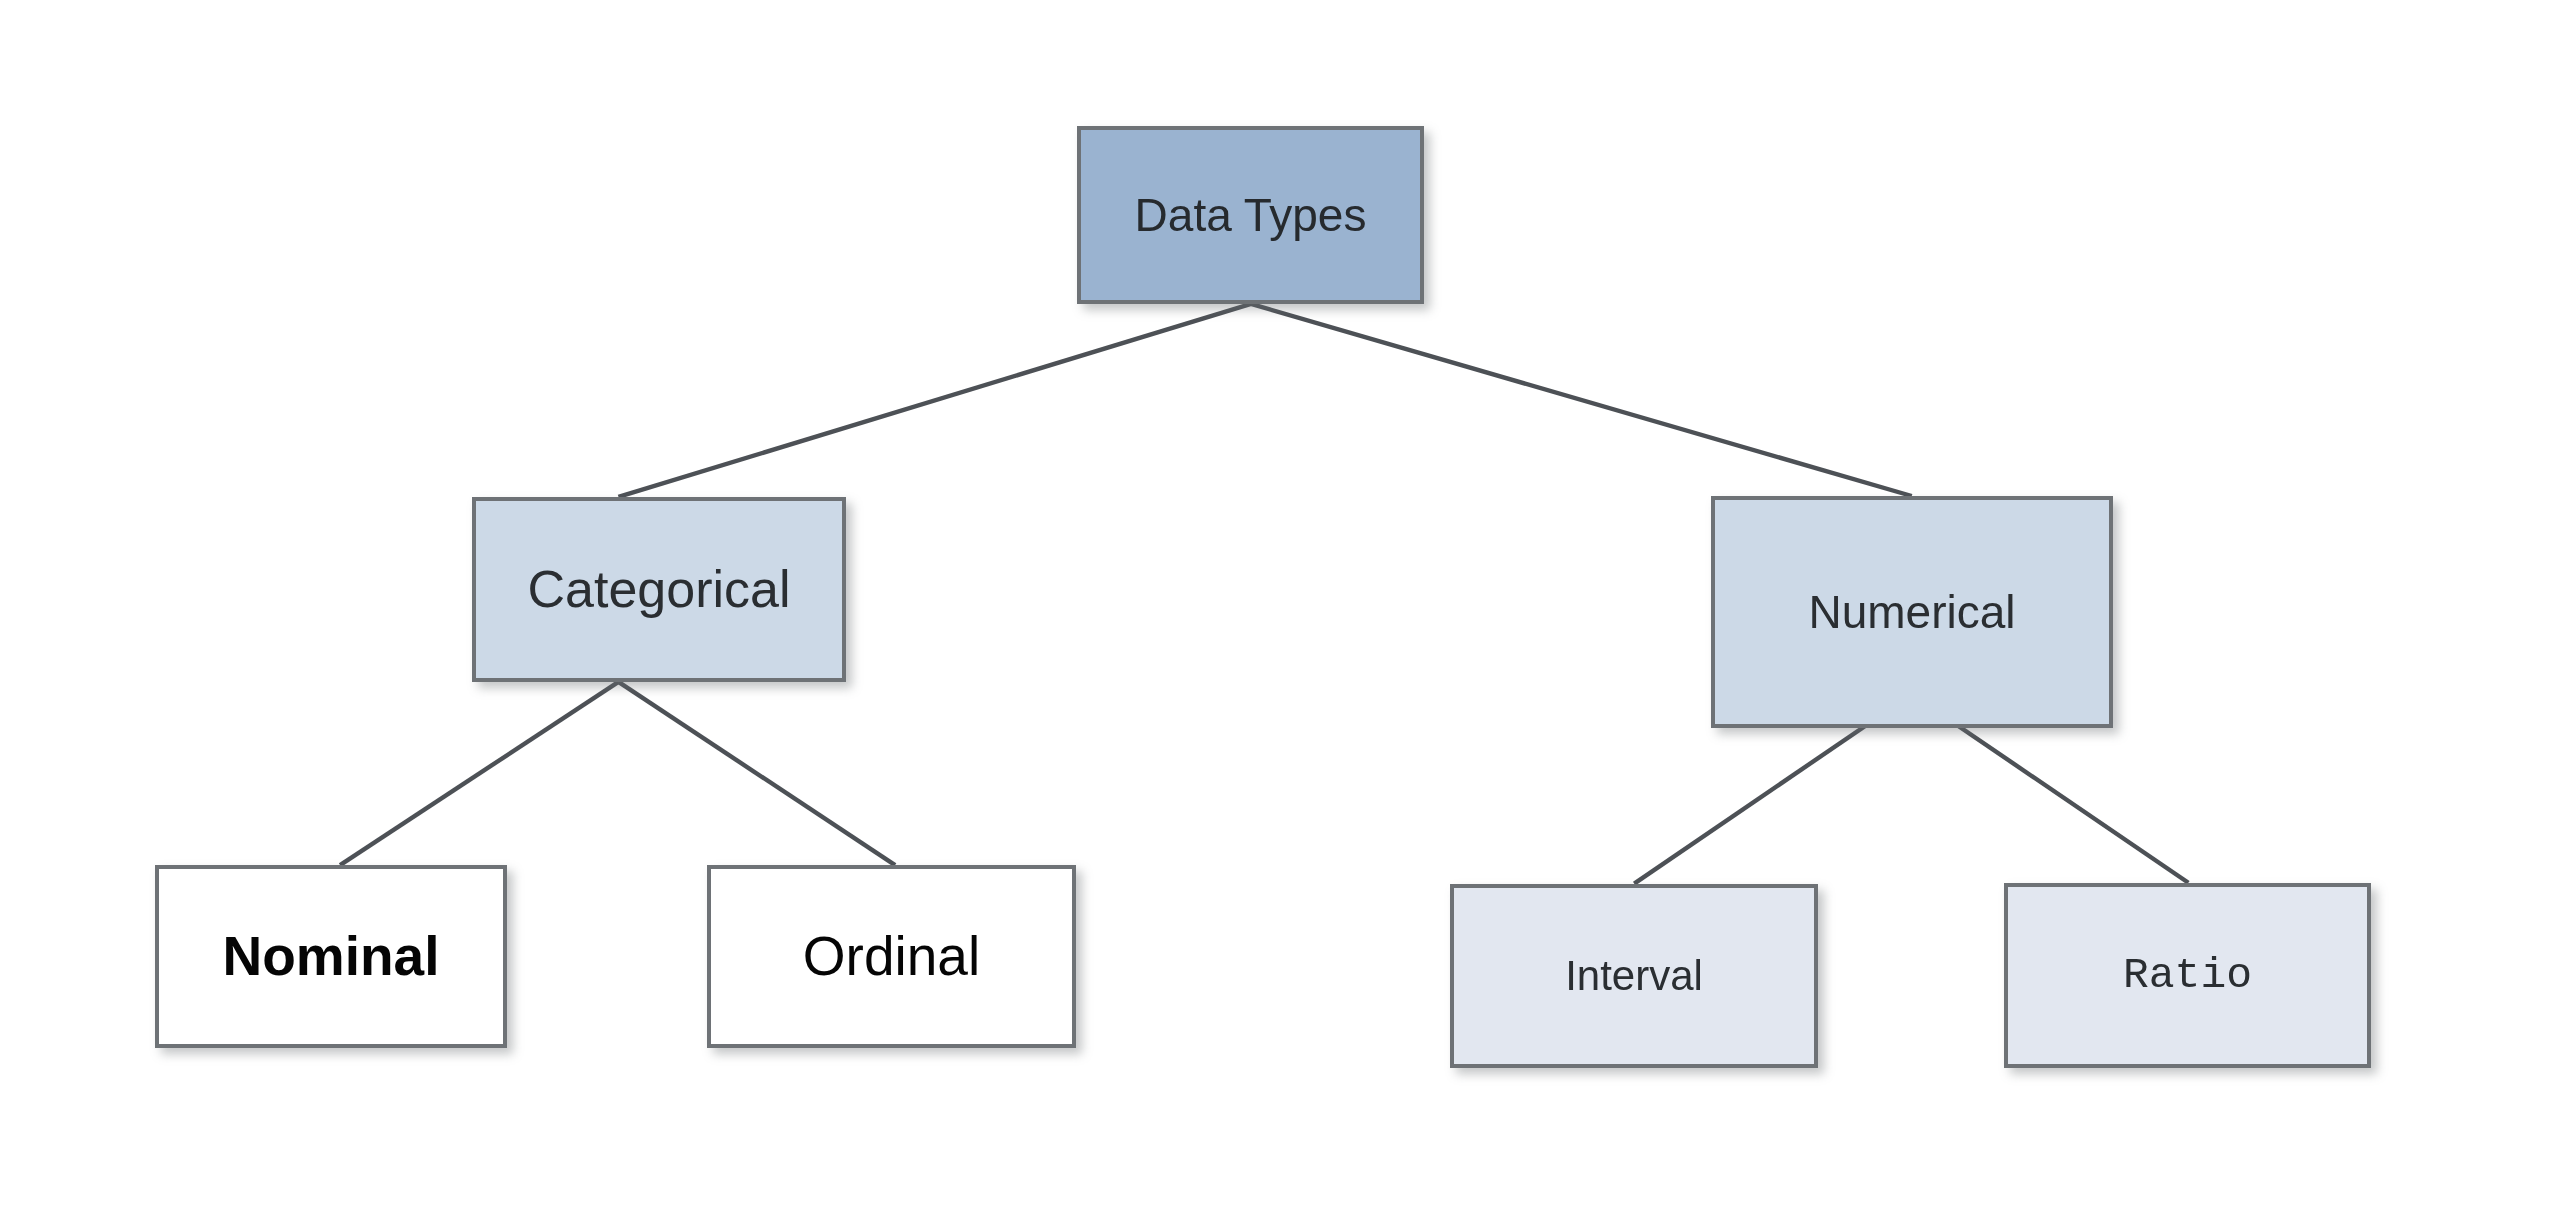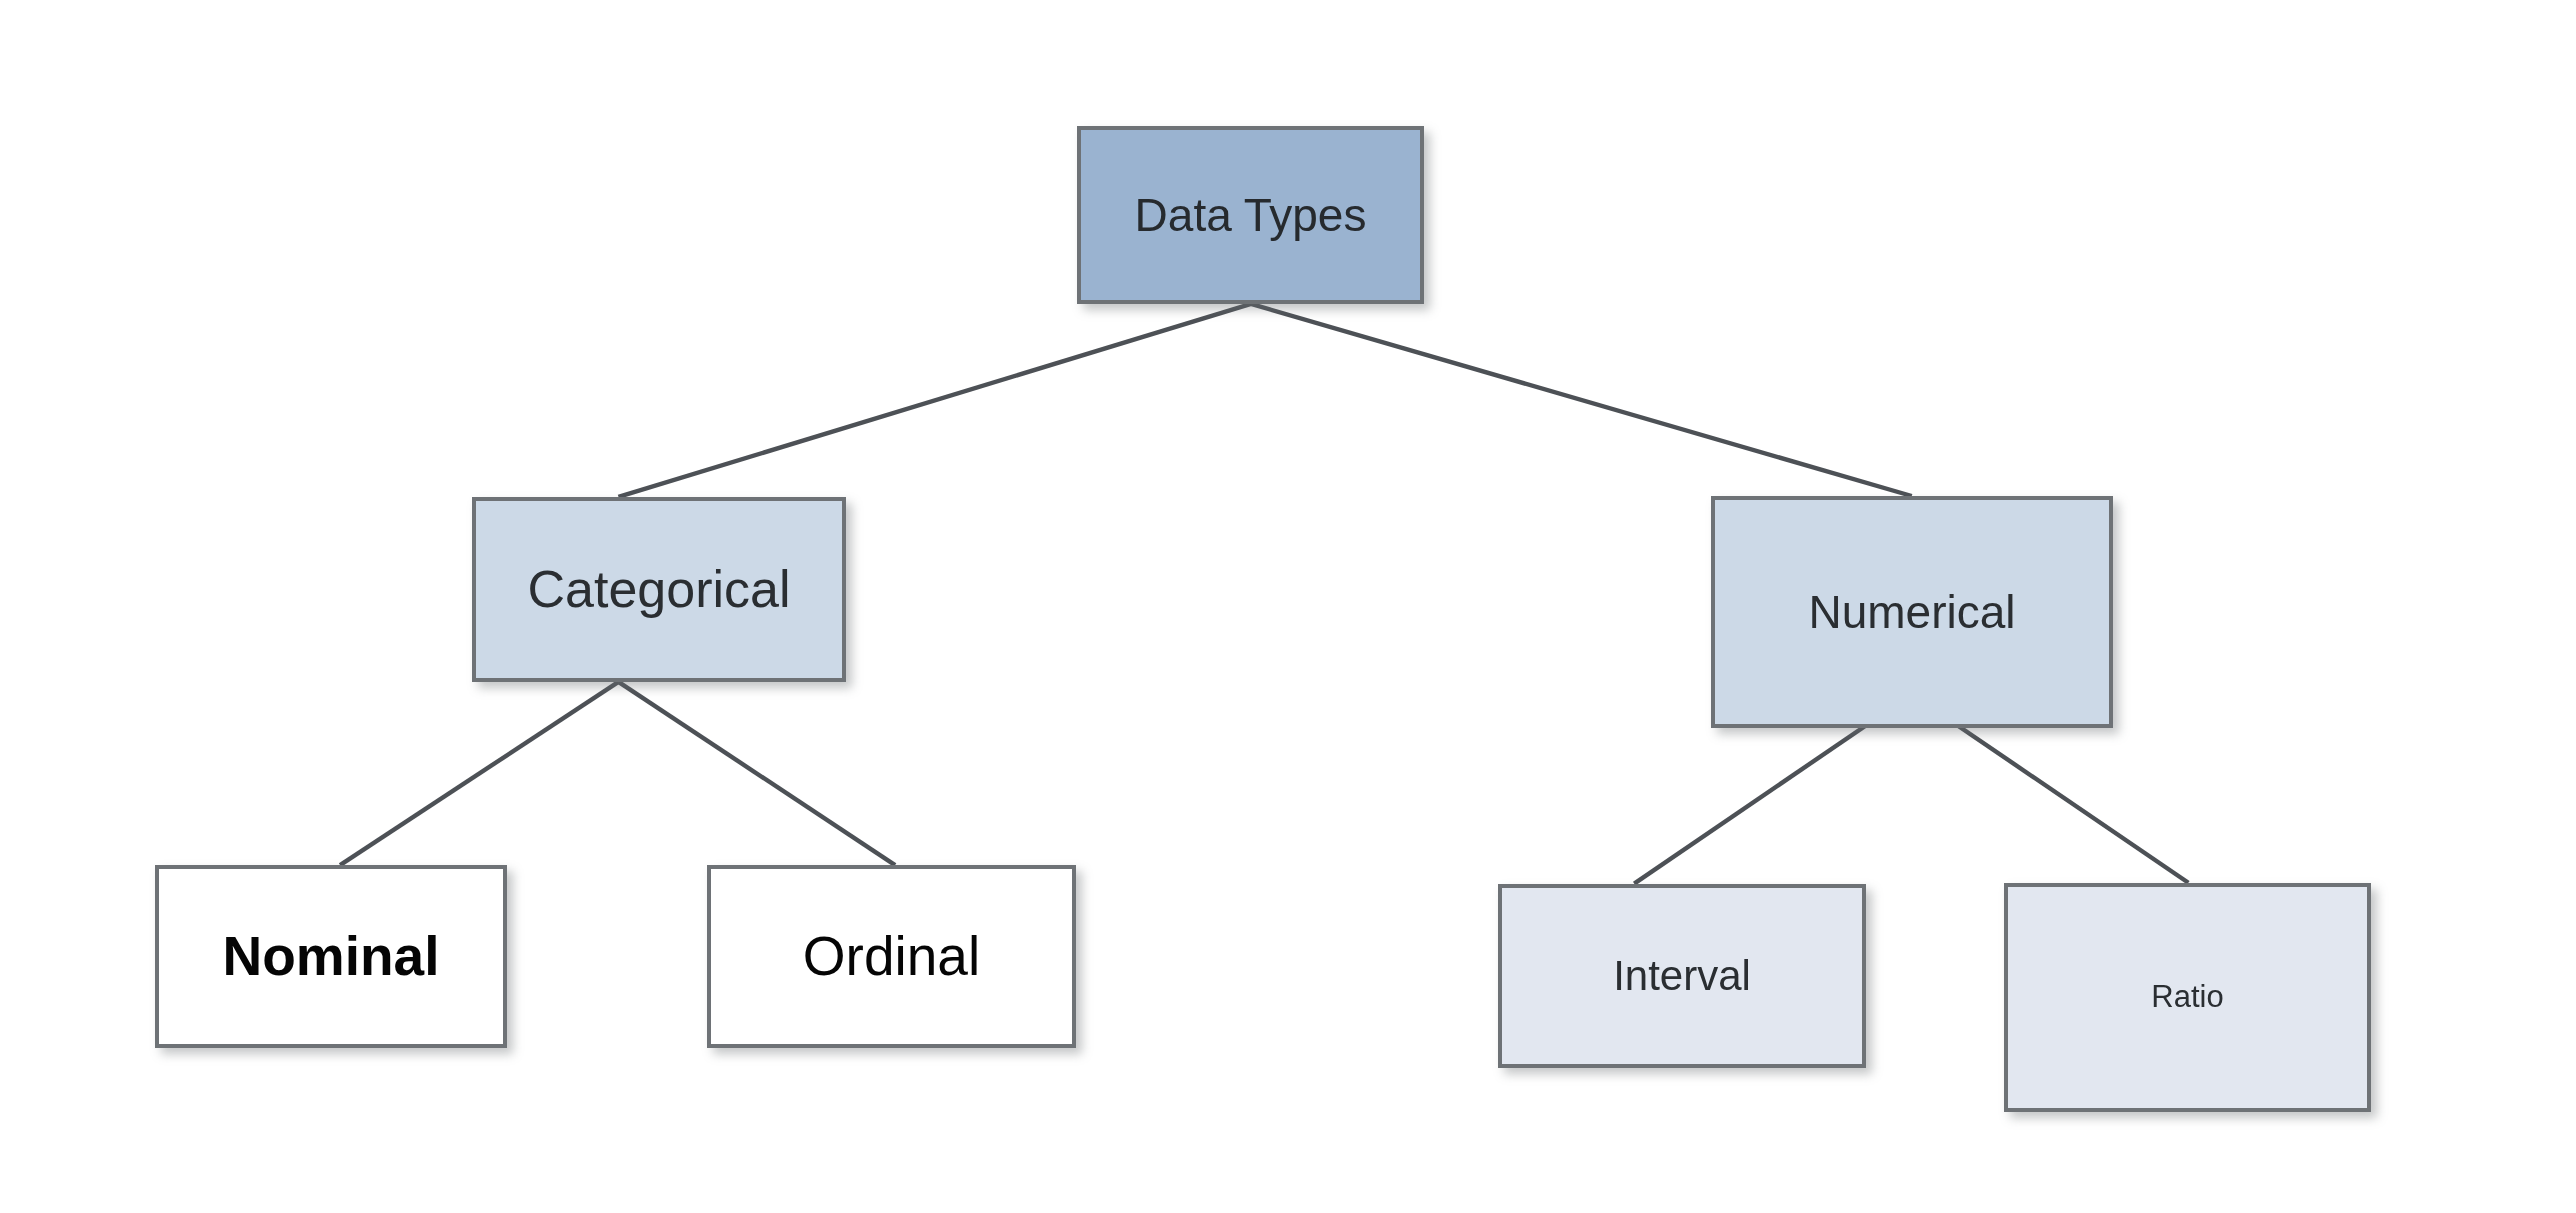--- a/index.html
+++ b/index.html
@@ -88,22 +88,22 @@
   </div>
 
   <div class="node node-leaf-white" style="left:155px; top:865px; width:352px; height:183px; font-size:55px;font-weight:bold;">
     <span>Nominal</span>
   </div>
 
   <div class="node node-leaf-white" style="left:707px; top:865px; width:369px; height:183px; font-size:55px;">
     <span>Ordinal</span>
   </div>
 
-  <div class="node node-leaf-tint" style="left:1450px; top:884px; width:368px; height:184px; font-size:42px;margin-left:48px;">
+  <div class="node node-leaf-tint" style="left:1450px; top:884px; width:368px; height:184px; font-size:42px;">
     <span>Interval</span>
   </div>
 
-  <div class="node node-leaf-tint" style="left:2004px; top:883px; width:367px; height:229px; font-size:31px;">
+  <div class="node node-leaf-tint" style="left:2004px; top:883px; width:367px; height:185px; font-size:43px;font-family:Liberation Mono, monospace;">
     <span>Ratio</span>
   </div>
 
 </div>
 
 
 </body></html>

